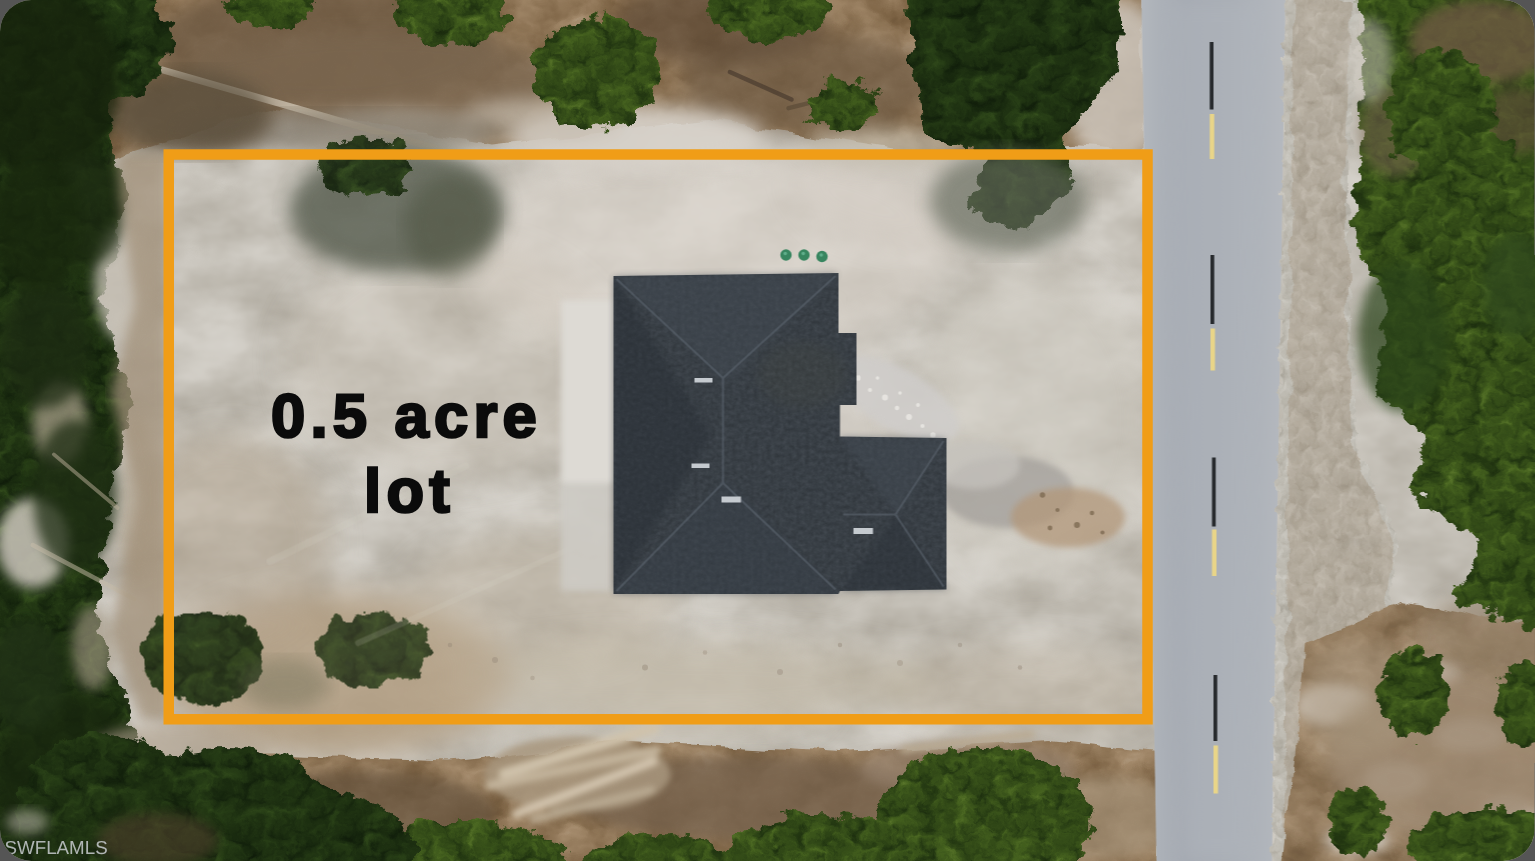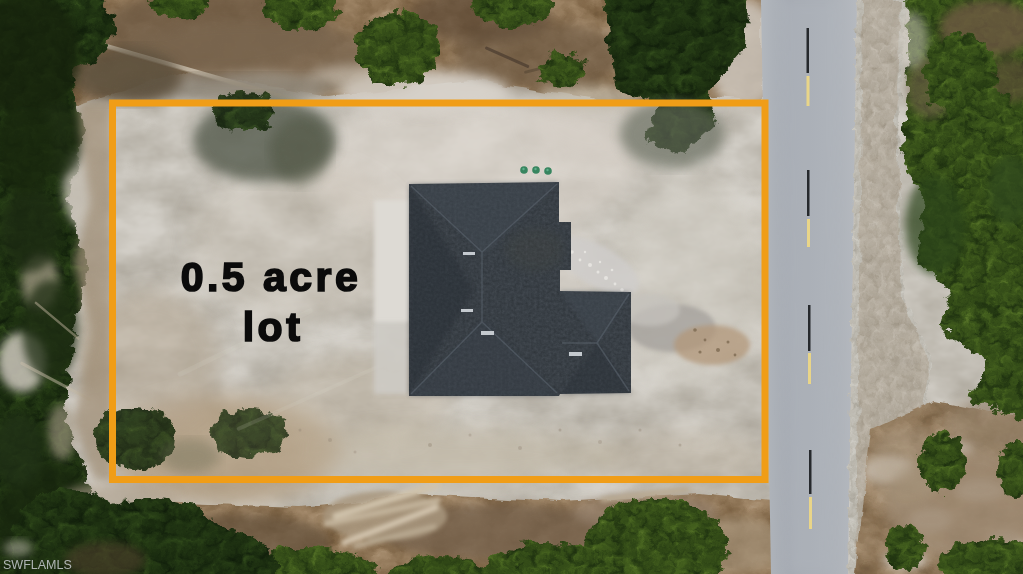--- a/index.html
+++ b/index.html
@@ -1,16 +1,16 @@
 <!DOCTYPE html>
 <html><head>
 <meta charset="utf-8">
 <style>
   html,body{margin:0;padding:0;background:#555;}
-  .stage{position:relative;width:1023px;height:574px;overflow:hidden;font-family:"Liberation Sans",sans-serif;}
+  .stage{position:relative;width:1023px;height:574px;overflow:hidden;font-family:"Liberation Sans",sans-serif;border-radius:21px;}
   svg{display:block;}
 </style>
 </head>
 <body>
 <div class="stage">
 <svg width="1023" height="574" viewBox="0 0 1023 574">
 <defs>
   <filter color-interpolation-filters="sRGB" id="sandF" x="-2%" y="-2%" width="104%" height="104%">
     <feTurbulence type="fractalNoise" baseFrequency="0.018 0.028" numOctaves="4" seed="9" result="n"></feTurbulence>
     <feColorMatrix in="n" type="saturate" values="0"></feColorMatrix>

